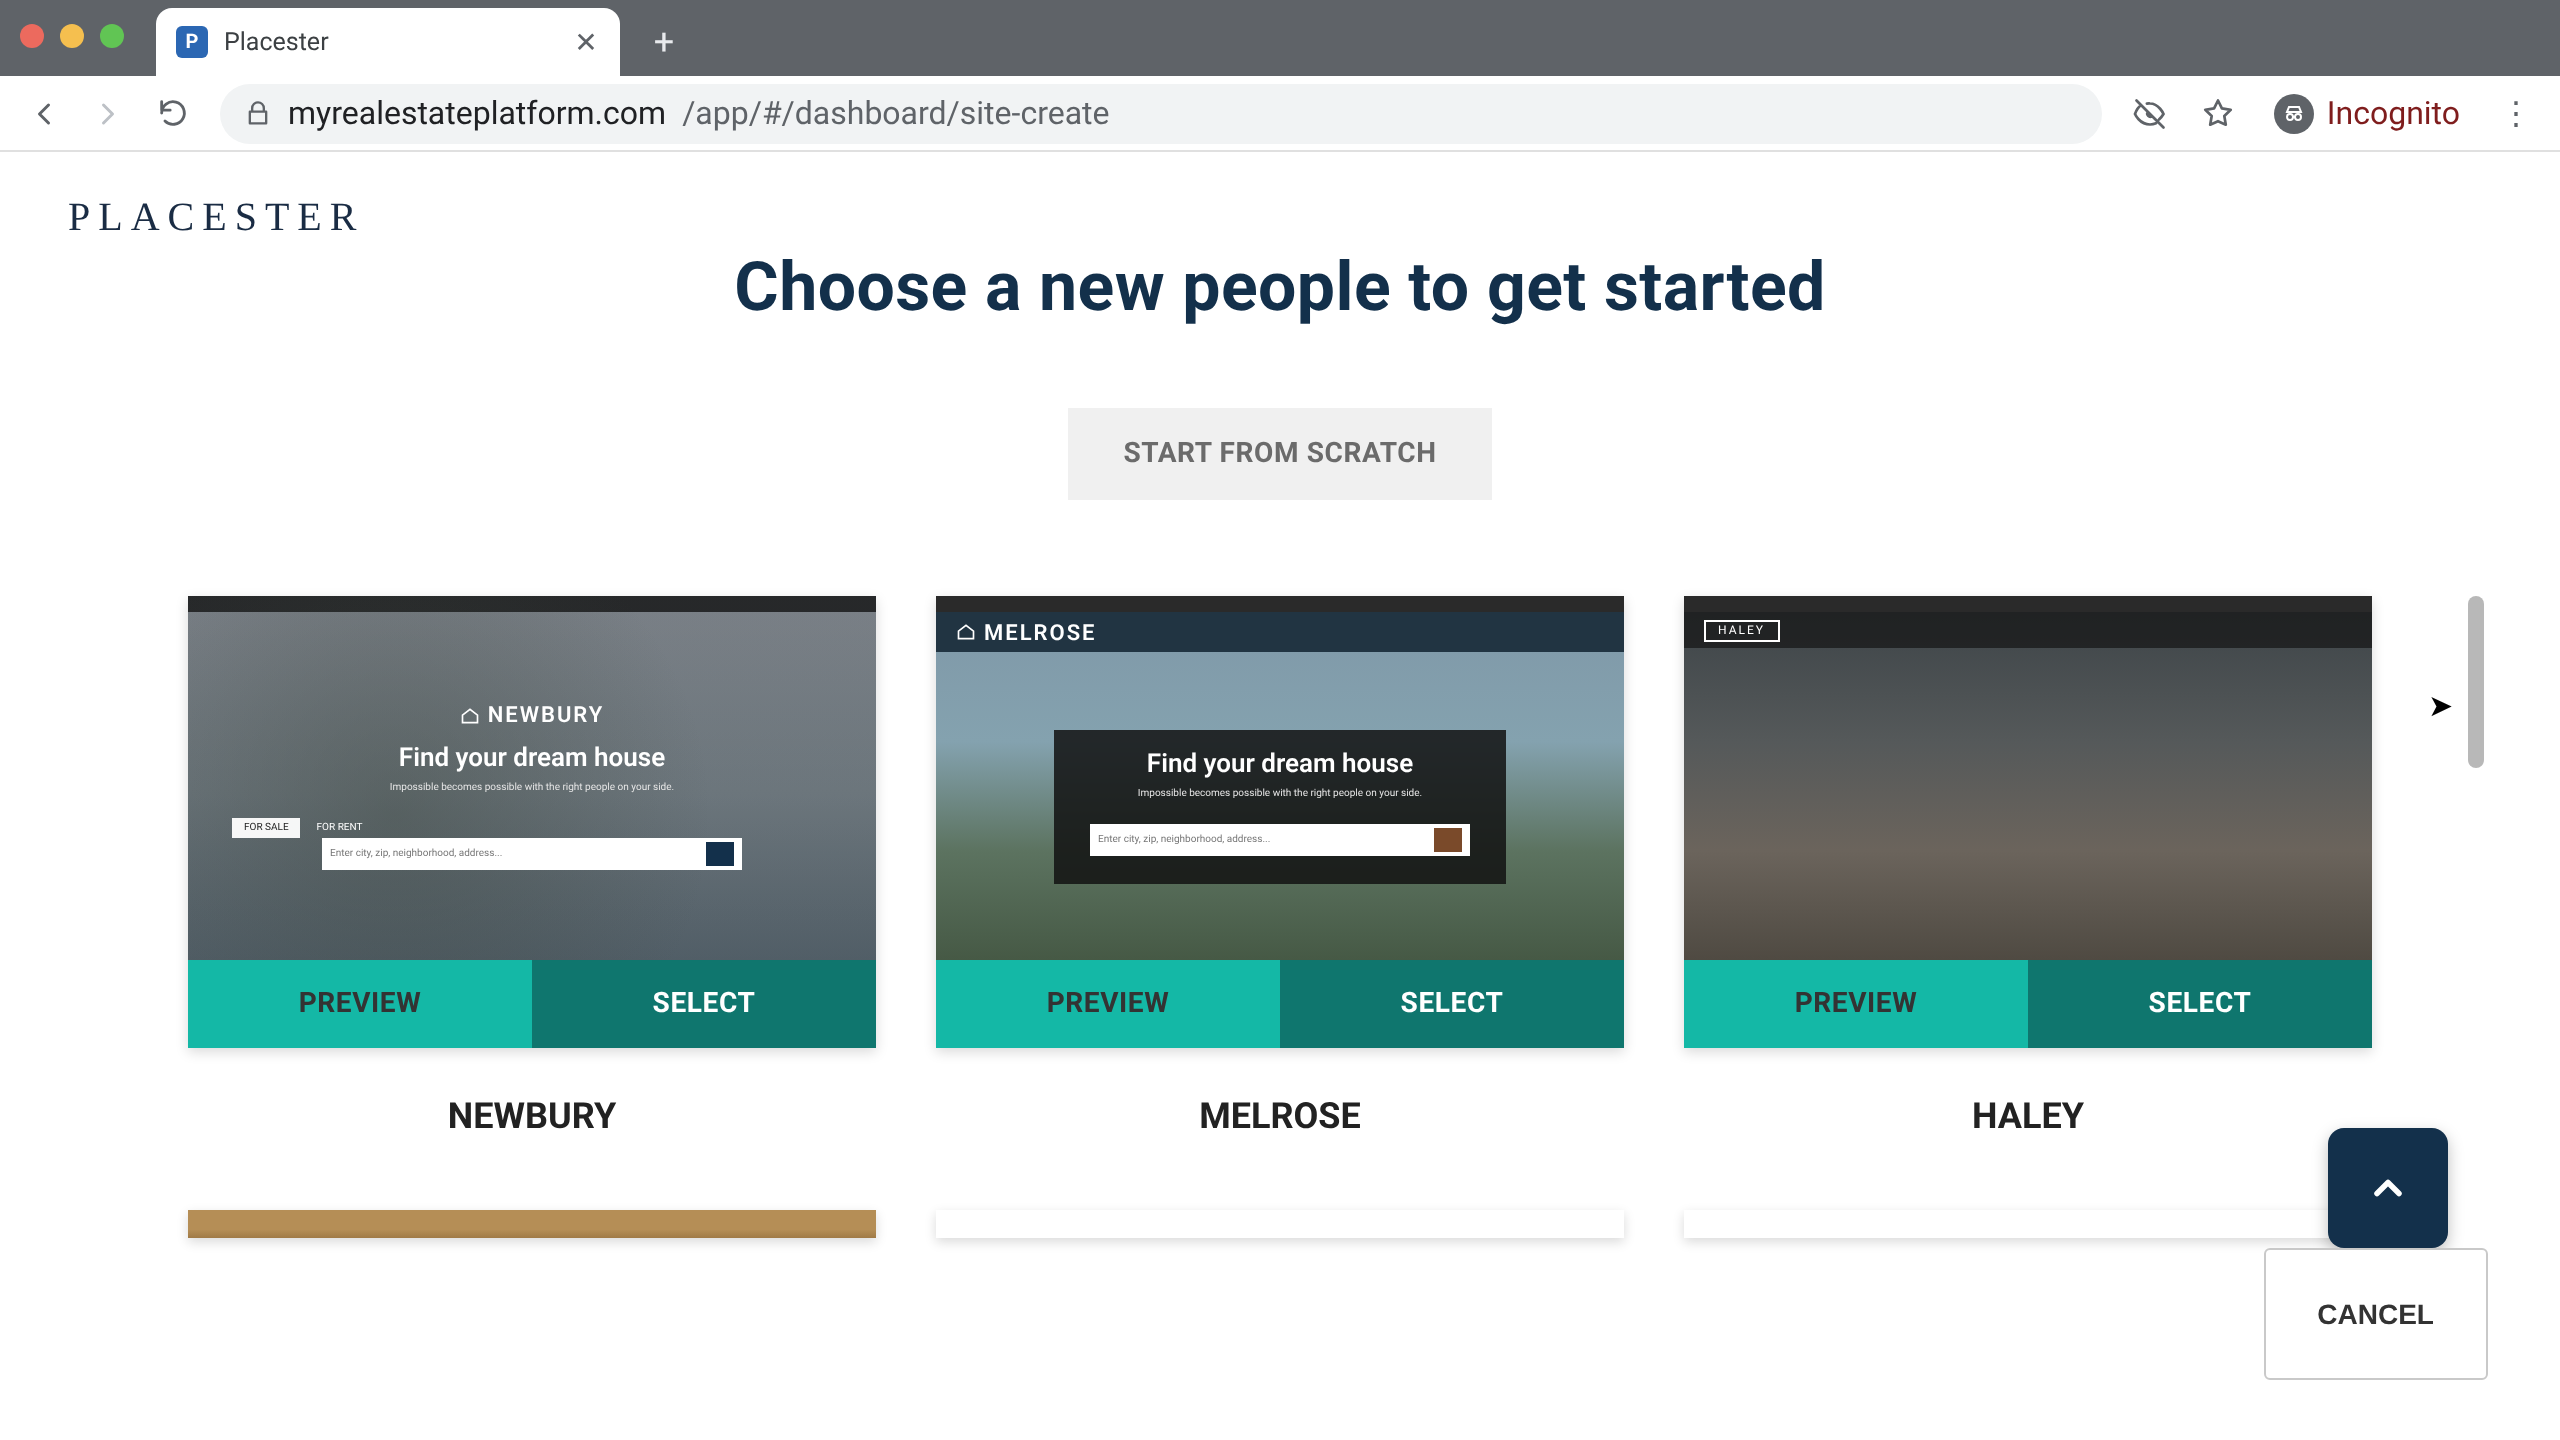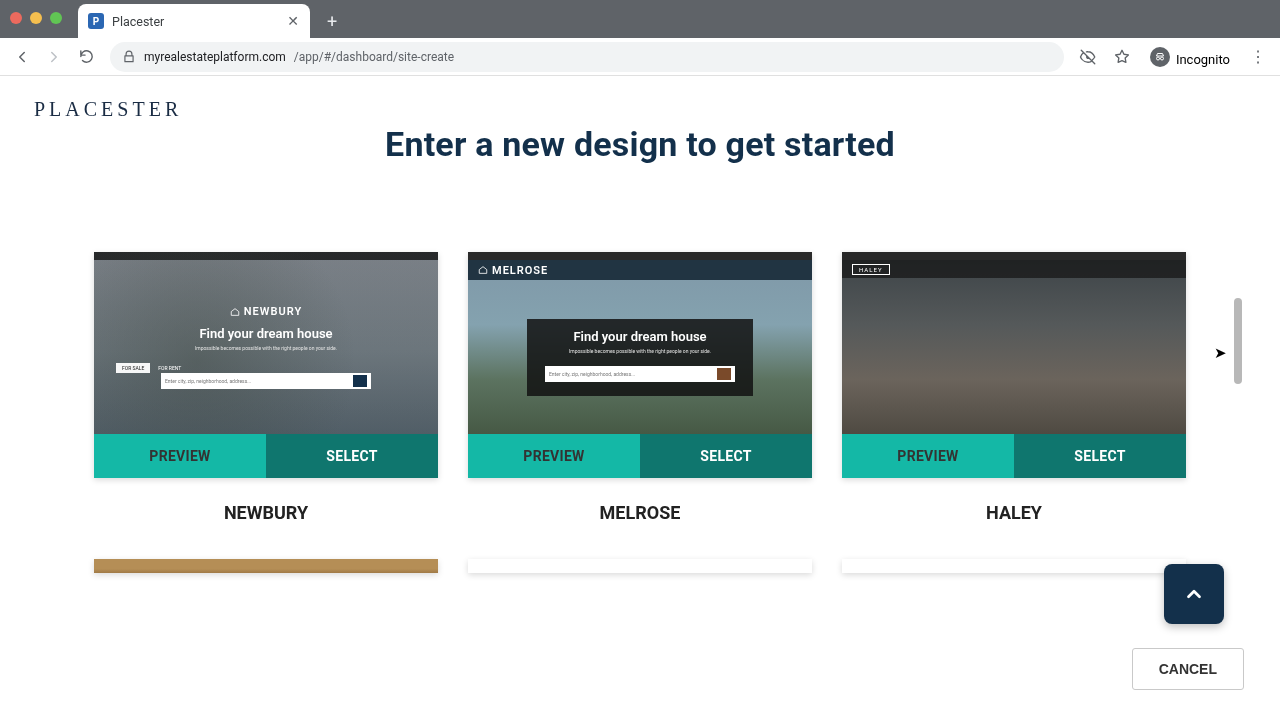--- a/index.html
+++ b/index.html
@@ -12,25 +12,25 @@
   .tl { width:12px; height:12px; border-radius:50%; }
   .tl.red{background:#ec6a5e;} .tl.yellow{background:#f5bf4f;} .tl.green{background:#61c554;}
   .tab { margin-left:78px; height:34px; width:232px; background:#fff; border-radius:8px 8px 0 0; display:flex; align-items:center; padding:0 10px; gap:8px; font-size:12.5px; color:#3c4043;}
   .tab .favicon { width:16px; height:16px; background:#2b67b3; border-radius:3px; display:flex; align-items:center; justify-content:center; color:#fff; font-size:10px; font-weight:bold;}
   .tab .title { flex:1; white-space:nowrap; overflow:hidden; text-overflow:ellipsis;}
   .tab .close { width:14px; height:14px; display:flex; align-items:center; justify-content:center; color:#5f6368; font-size:14px; cursor:pointer;}
   .newtab { width:28px; height:28px; margin-left:8px; margin-bottom:3px; display:flex; align-items:center; justify-content:center; color:#e8eaed; font-size:18px; cursor:pointer; border-radius:50%;}
   .toolbar { height:38px; background:#fff; border-bottom:1px solid #e0e0e0; display:flex; align-items:center; padding:0 8px; gap:4px;}
   .nav-btn { width:28px; height:28px; border-radius:50%; display:flex; align-items:center; justify-content:center; color:#5f6368; cursor:pointer; }
   .nav-btn.disabled{ color:#bdc1c6; }
-  .omnibox { flex:1; height:30px; background:#f1f3f4; border-radius:15px; display:flex; align-items:center; padding:0 12px; gap:8px; font-size:12px; color:#202124; margin:0 6px;}
+  .omnibox { flex:1; height:30px; background:#f1f3f4; border-radius:15px; display:flex; align-items:center; padding:0 12px; gap:8px; font-size:16px; color:#202124; margin:0 6px;}
   .omnibox .lock { color:#5f6368; }
   .omnibox .url-secondary { color:#5f6368; }
   .right-icons { display:flex; align-items:center; gap:6px; }
-  .incognito-badge { display:flex; align-items:flex-end; gap:6px; background:transparent; padding:4px 8px; font-size:13px; color:#000000;}
+  .incognito-badge { display:flex; align-items:flex-start; gap:6px; background:transparent; padding:4px 8px; font-size:16px; color:#7f1d1d;}
   .incognito-badge .ico { width:20px; height:20px; border-radius:50%; background:#5f6368; display:flex; align-items:center; justify-content:center; color:#fff; font-size:11px;}
   .menu-dots { width:28px; height:28px; display:flex; align-items:center; justify-content:center; color:#5f6368; cursor:pointer;}
 
   
   .page { flex:1; position:relative; background:#fff; overflow:hidden;}
   .logo { position:absolute; left:34px; top:22px; font-size:20px; letter-spacing:4px; font-weight:500; color:#1a2c44; font-family: Georgia, serif;}
   .heading { text-align:center; font-size:34px; font-weight:700; color:#13304b; margin-top:48px; letter-spacing:0.2px;}
   .toggle-row { display:flex; justify-content:center; margin-top:40px;}
   .toggle-btn { padding:0 28px; height:46px; display:flex; align-items:center; font-size:14px; font-weight:700; letter-spacing:0.3px; cursor:pointer; text-transform:uppercase;}
   .toggle-btn.inactive { background:#f0f0f0; color:#6b6b6b; }
@@ -42,21 +42,21 @@
   .btn-row { height:44px; display:flex; }
   .btn-row .half { flex:1; display:flex; align-items:center; justify-content:center; font-size:14px; font-weight:700; letter-spacing:0.3px; cursor:pointer;}
   .btn-row .preview-btn { background:#14b8a6; color:#333; }
   .btn-row .select-btn { background:#0f766e; color:#fff; }
   .card-name { text-align:center; font-size:18px; font-weight:700; color:#222; margin-top:24px; text-transform:uppercase;}
 
   .templates-row2 { display:flex; justify-content:center; gap:30px; margin-top:36px; padding:0 90px;}
   .mini-card { width:344px; height:14px; box-shadow:0 2px 6px rgba(0,0,0,0.15); background:#fff;}
 
   .scroll-top { position:absolute; right:56px; bottom:96px; width:60px; height:60px; background:#13304b; border-radius:8px; display:flex; align-items:center; justify-content:center; color:#fff; cursor:pointer; box-shadow:0 3px 8px rgba(0,0,0,0.25);}
-  .cancel-btn { position:absolute; right:36px; bottom:30px; padding:12px 26px; border:1px solid #c9c9c9; background:#fff; font-size:14px; font-weight:700; color:#333; cursor:pointer; border-radius:3px;}
+  .cancel-btn { position:absolute; right:36px; bottom:30px; padding:24px 26px; border:1px solid #c9c9c9; background:#fff; font-size:14px; font-weight:700; color:#333; cursor:pointer; border-radius:3px;}
 
   .cursor { position:absolute; left:1214px; top:268px; font-size:15px; color:#000; pointer-events:none;}
   .vscroll { position:absolute; right:38px; top:222px; width:8px; height:86px; background:#b8b8b8; border-radius:4px;}
 
   
   .pv-topbar{height:8px;background:#2a2a2a;}
   .pv-hero{position:absolute;left:0;right:0;top:8px;bottom:0;display:flex;flex-direction:column;align-items:center;justify-content:center;}
   .pv-logo{color:#fff;font-size:11px;font-weight:600;letter-spacing:1px;margin-bottom:8px;display:flex;align-items:center;gap:4px;}
   .pv-headline{color:#fff;font-size:13px;font-weight:600;margin-bottom:4px;text-align:right;}
   .pv-sub{color:#e5e5e5;font-size:5px;margin-bottom:12px;text-align:center;}
@@ -151,23 +151,24 @@
             </svg>
         </span>
         <span>Incognito</span>
       </div>
       <div class="menu-dots">⋮</div>
     </div>
   </div>
 
   <div class="page">
     <div class="logo">PLACESTER</div>
-    <h1 class="heading">Enter a new design to get started</h1>
+    <h1 class="heading">Choose a new people to get started</h1>
 
     <div class="toggle-row">
+      <div class="toggle-btn inactive">START FROM SCRATCH</div>
     </div>
 
     <div class="templates">
 
       <div>
         <div class="card">
           <div class="preview-area newbury-bg">
             <div class="pv-topbar"></div>
             <div class="newbury-overlay"></div>
             <div class="pv-hero">

